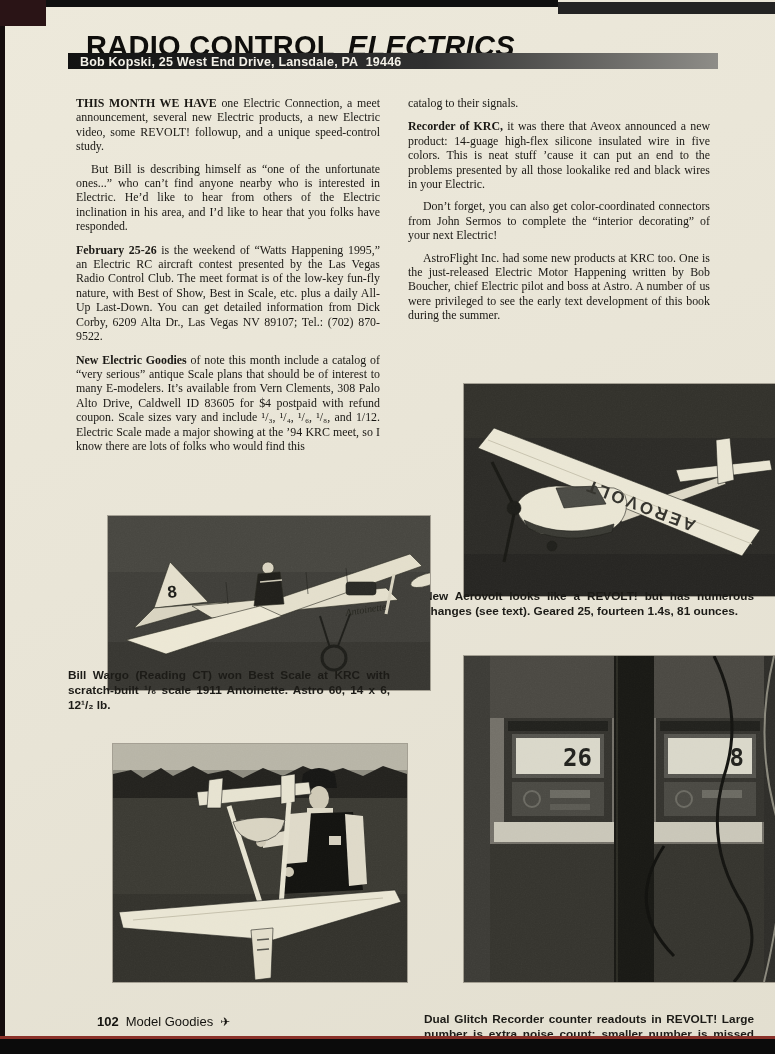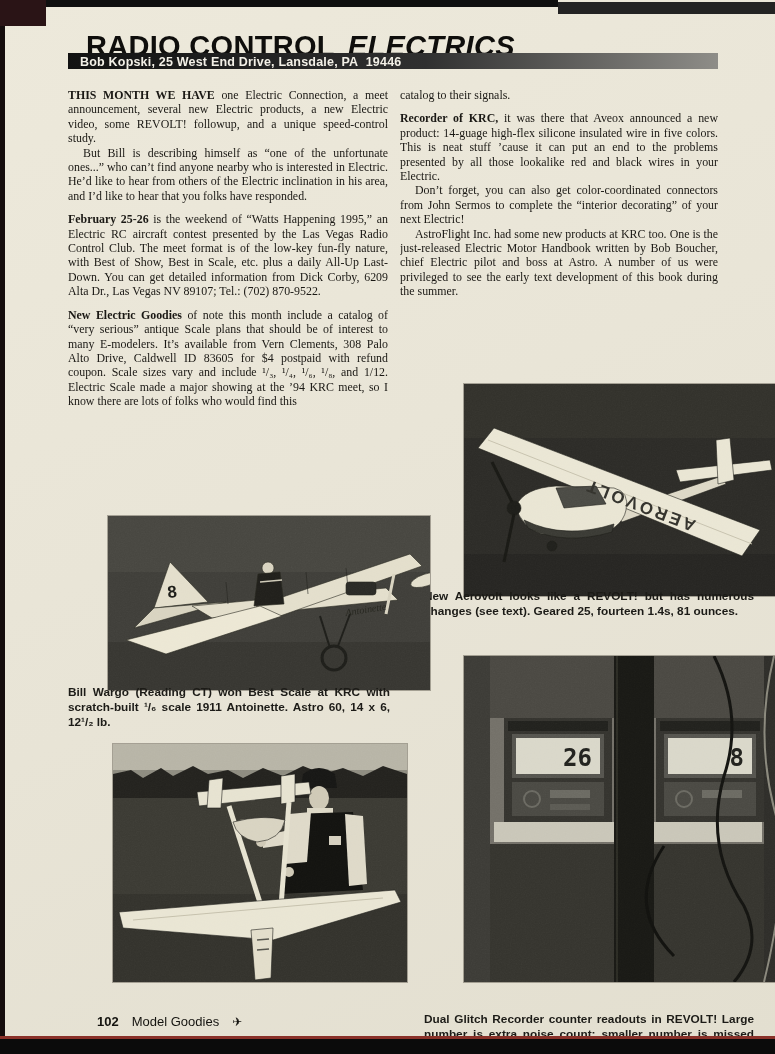--- a/index.html
+++ b/index.html
@@ -22,41 +22,41 @@
   .title .accent{font-style:italic;margin-left:13px}
   .byline{position:absolute;left:68px;top:53px;width:650px;height:16px;box-sizing:border-box;
           background:linear-gradient(90deg,#121212 0%,#303030 55%,#8e8d88 100%);
           color:#f3f0e7;font-family:"Liberation Sans","DejaVu Sans",sans-serif;font-weight:bold;
           font-size:12.5px;line-height:18px;padding-left:12px;letter-spacing:.2px}
   
   .col{position:absolute;top:88px;font-size:11.9px;line-height:14.4px;color:#1a1814;
        text-align:justify;overflow:hidden}
   .col-left{left:68px;width:320px;height:410px}
   .col-right{left:400px;width:318px;height:278px}
-  p.para{margin:0}
+  p.para{margin:8px}
   p.para.space{margin-top:9px}
   p.para.indent{text-indent:15px}
   .b{font-weight:bold}
   .i{}
   
   .photo{position:absolute;background:#222;box-shadow:0 0 0 1px rgba(40,35,25,.35)}
   .photo svg{display:block;width:100%;height:100%}
   #ph-aerovolt{left:424px;top:368px;width:330px;height:212px}
   #ph-antoinette{left:68px;top:500px;width:322px;height:174px}
   #ph-bosquet{left:73px;top:728px;width:294px;height:238px}
   #ph-glitch{left:424px;top:640px;width:328px;height:326px}
   
   .caption{position:absolute;font-family:"Liberation Sans","DejaVu Sans",sans-serif;
            font-weight:bold;font-size:11.8px;line-height:14.8px;color:#1c1b17;text-align:justify}
   #cap-aerovolt{left:424px;top:589px;width:330px}
-  #cap-antoinette{left:68px;top:685px;width:322px}
+  #cap-antoinette{left:68px;top:668px;width:322px}
   #cap-bosquet{left:73px;top:972px;width:302px}
   #cap-glitch{left:424px;top:1012px;width:330px}
   
-  .footer{position:absolute;left:97px;top:1014px;display:flex;align-items:center;gap:13px;
+  .footer{position:absolute;left:97px;top:1014px;display:flex;align-items:center;gap:7px;
           font-family:"Liberation Sans","DejaVu Sans",sans-serif;font-size:13px;color:#14130f}
   .footer .num{font-weight:bold}
   .footer .plane{font-size:12px}
 </style>
 </head>
 <body>
 
 <div class="stage">
   <div class="page"></div>
 
@@ -67,21 +67,21 @@
   <div class="col col-left">
       <p class="para"><span class="b">THIS MONTH WE HAVE</span><span> one Electric Connection, a meet announcement, several new Electric products, a new Electric video, some REVOLT! followup, and a unique speed-control study.</span></p>
       <p class="para indent"><span>But Bill is describing himself as “one of the unfortunate ones...” who can’t find anyone nearby who is interested in Electric. He’d like to hear from others of the Electric inclination in his area, and I’d like to hear that you folks have responded.</span></p>
       <p class="para space"><span class="b">February 25-26</span><span> is the weekend of “Watts Happening 1995,” an Electric RC aircraft contest presented by the Las Vegas Radio Control Club. The meet format is of the low-key fun-fly nature, with Best of Show, Best in Scale, etc. plus a daily All-Up Last-Down. You can get detailed information from Dick Corby, 6209 Alta Dr., Las Vegas NV 89107; Tel.: (702) 870-9522.</span></p>
       <p class="para space"><span class="b">New Electric Goodies</span><span> of note this month include a catalog of “very serious” antique Scale plans that should be of interest to many E-modelers. It’s available from Vern Clements, 308 Palo Alto Drive, Caldwell ID 83605 for $4 postpaid with refund coupon. Scale sizes vary and include ¹/₃, ¹/₄, ¹/₆, ¹/₈, and 1/12. Electric Scale made a major showing at the ’94 KRC meet, so I know there are lots of folks who would find this</span></p>
     </div>
   <div class="col col-right">
       <p class="para"><span>catalog to their signals.</span></p>
       <p class="para space"><span class="b">Recorder of KRC,</span><span> it was there that Aveox announced a new product: 14-guage high-flex silicone insulated wire </span><span class="i">in five colors.</span><span> This is neat stuff ’cause it can put an end to the problems presented by all those lookalike red and black wires in your Electric.</span></p>
       <p class="para indent"><span>Don’t forget, you can also get color-coordinated connectors from John Sermos to complete the “interior decorating” of your next Electric!</span></p>
-      <p class="para indent"><span>AstroFlight Inc. had some new products at KRC too. One is the just-released </span><span class="i">Electric Motor Handbook</span><span> written by Bob Boucher, chief Electric pilot and boss at Astro. A number of us were privileged to see the early text development of this book during the summer.</span></p>
+      <p class="para indent"><span>AstroFlight Inc. had some new products at KRC too. One is the just-released </span><span class="i">Electric Motor Happening</span><span> written by Bob Boucher, chief Electric pilot and boss at Astro. A number of us were privileged to see the early text development of this book during the summer.</span></p>
     </div>
 
   <figure class="photo" id="ph-aerovolt">
     <svg viewBox="0 0 330 212">
       <defs>
           <filter id="gn2">
             <feTurbulence type="fractalNoise" baseFrequency="0.8" numOctaves="3" stitchTiles="stitch"></feTurbulence>
             <feColorMatrix type="saturate" values="0"></feColorMatrix>
           </filter>
         </defs>

